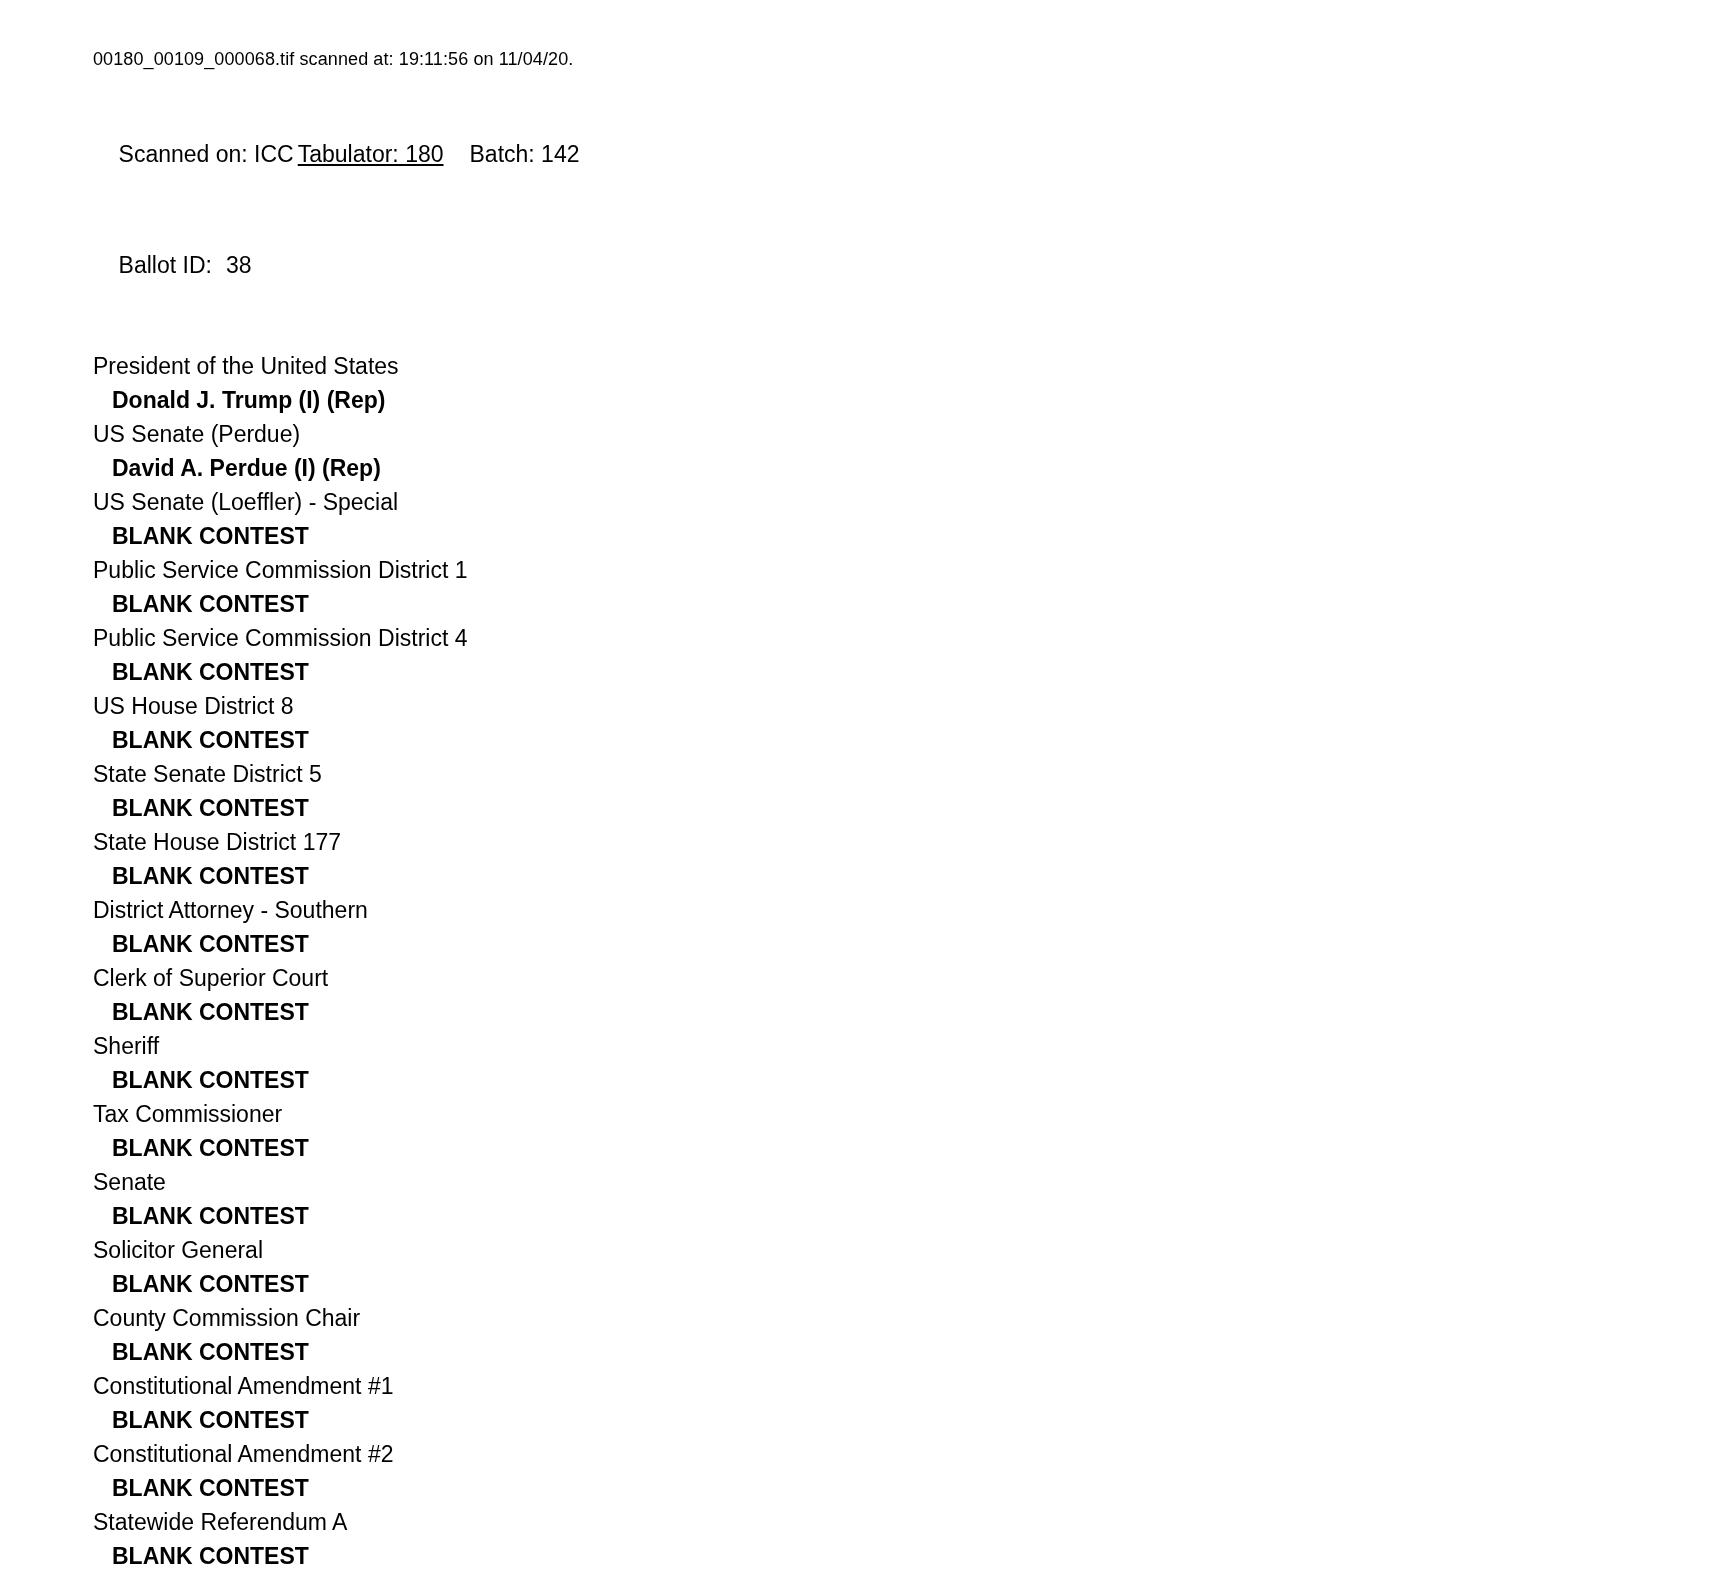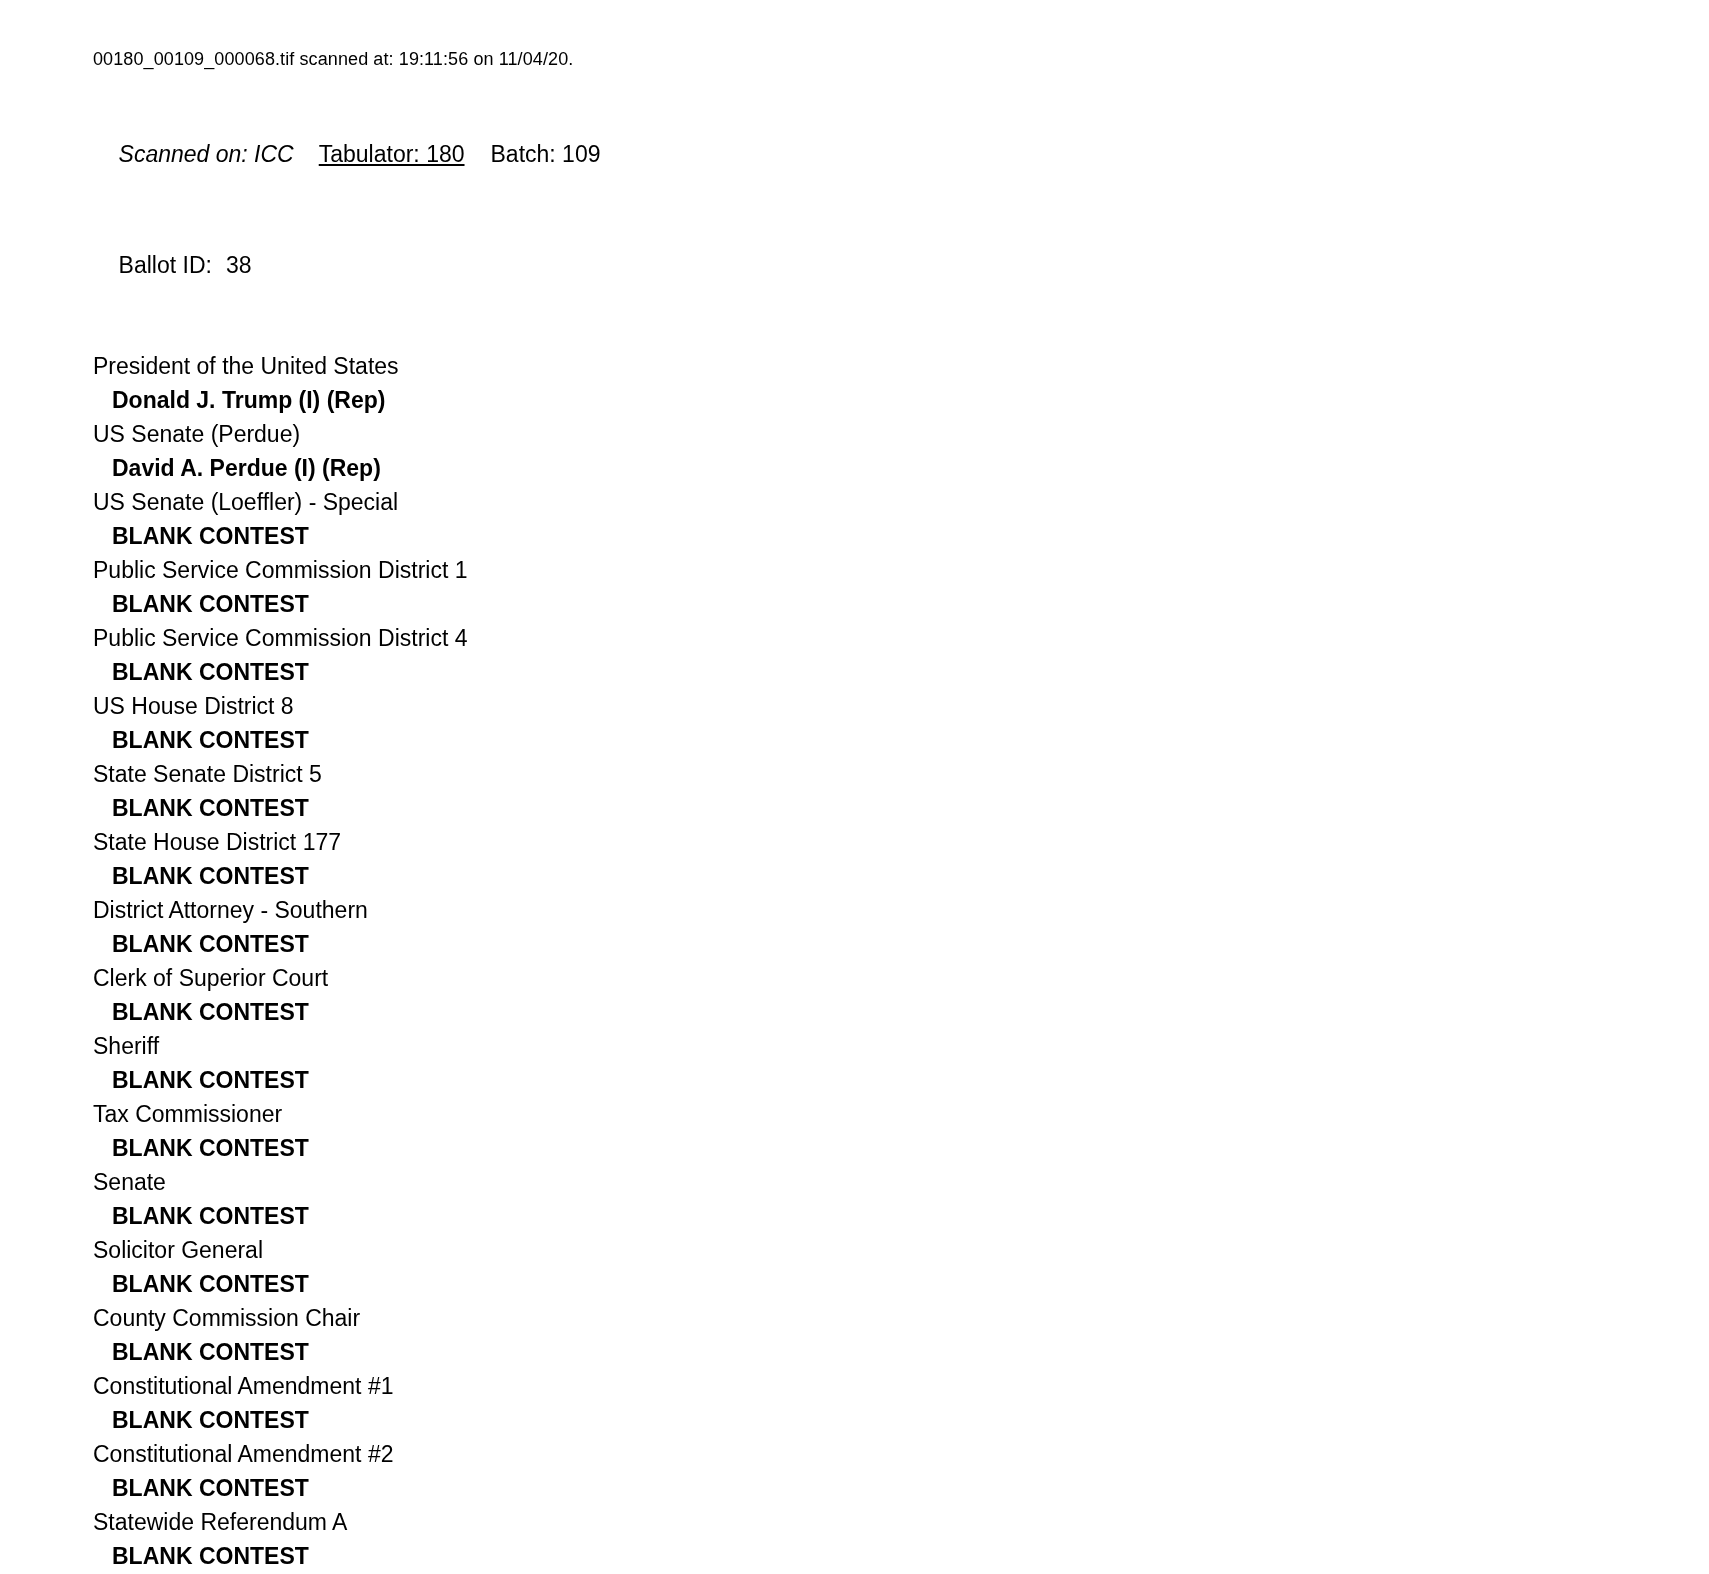--- a/index.html
+++ b/index.html
@@ -24,21 +24,21 @@
     line-height: 22px;
     letter-spacing: 0.1px;
     margin-bottom: 29px;
     white-space: pre;
   }
   .scan-info {
     font-size: 23px;
     line-height: 37px;
     white-space: pre;
   }
-  .scan-info .seg-gap-sm { margin-right: 25px; font-style: italic; }
+  .scan-info .seg-gap-sm { margin-right: 4px; }
   .scan-info .seg-gap-lg { margin-right: 26px; text-decoration: underline; }
   .ballot-line {
     font-size: 23px;
     line-height: 37px;
     margin-bottom: 28px;
     white-space: pre;
   }
   .ballot-line .ballot-value { margin-left: 14px; text-align: center; }
   .contest-list {
     font-size: 23px;
@@ -55,21 +55,21 @@
   }
 </style>
 </head>
 <body>
 
 <div class="page">
 
   <div class="file-line">00180_00109_000068.tif scanned at: 19:11:56 on 11/04/20.</div>
 
   <div class="scan-info">
-    <span class="seg-gap-sm">Scanned on: ICC</span><span class="seg-gap-lg">Tabulator: 180</span><span>Batch: 109</span>
+    <span class="seg-gap-sm">Scanned on: ICC</span><span class="seg-gap-lg">Tabulator: 180</span><span>Batch: 142</span>
   </div>
 
   <div class="ballot-line">
     <span>Ballot ID:</span><span class="ballot-value">38</span>
   </div>
 
   <div class="contest-list" id="contest-list">
   <div class="contest-row">
     <div class="contest-name">President of the United States</div>
     <div class="contest-selection">Donald J. Trump (I) (Rep)</div>

